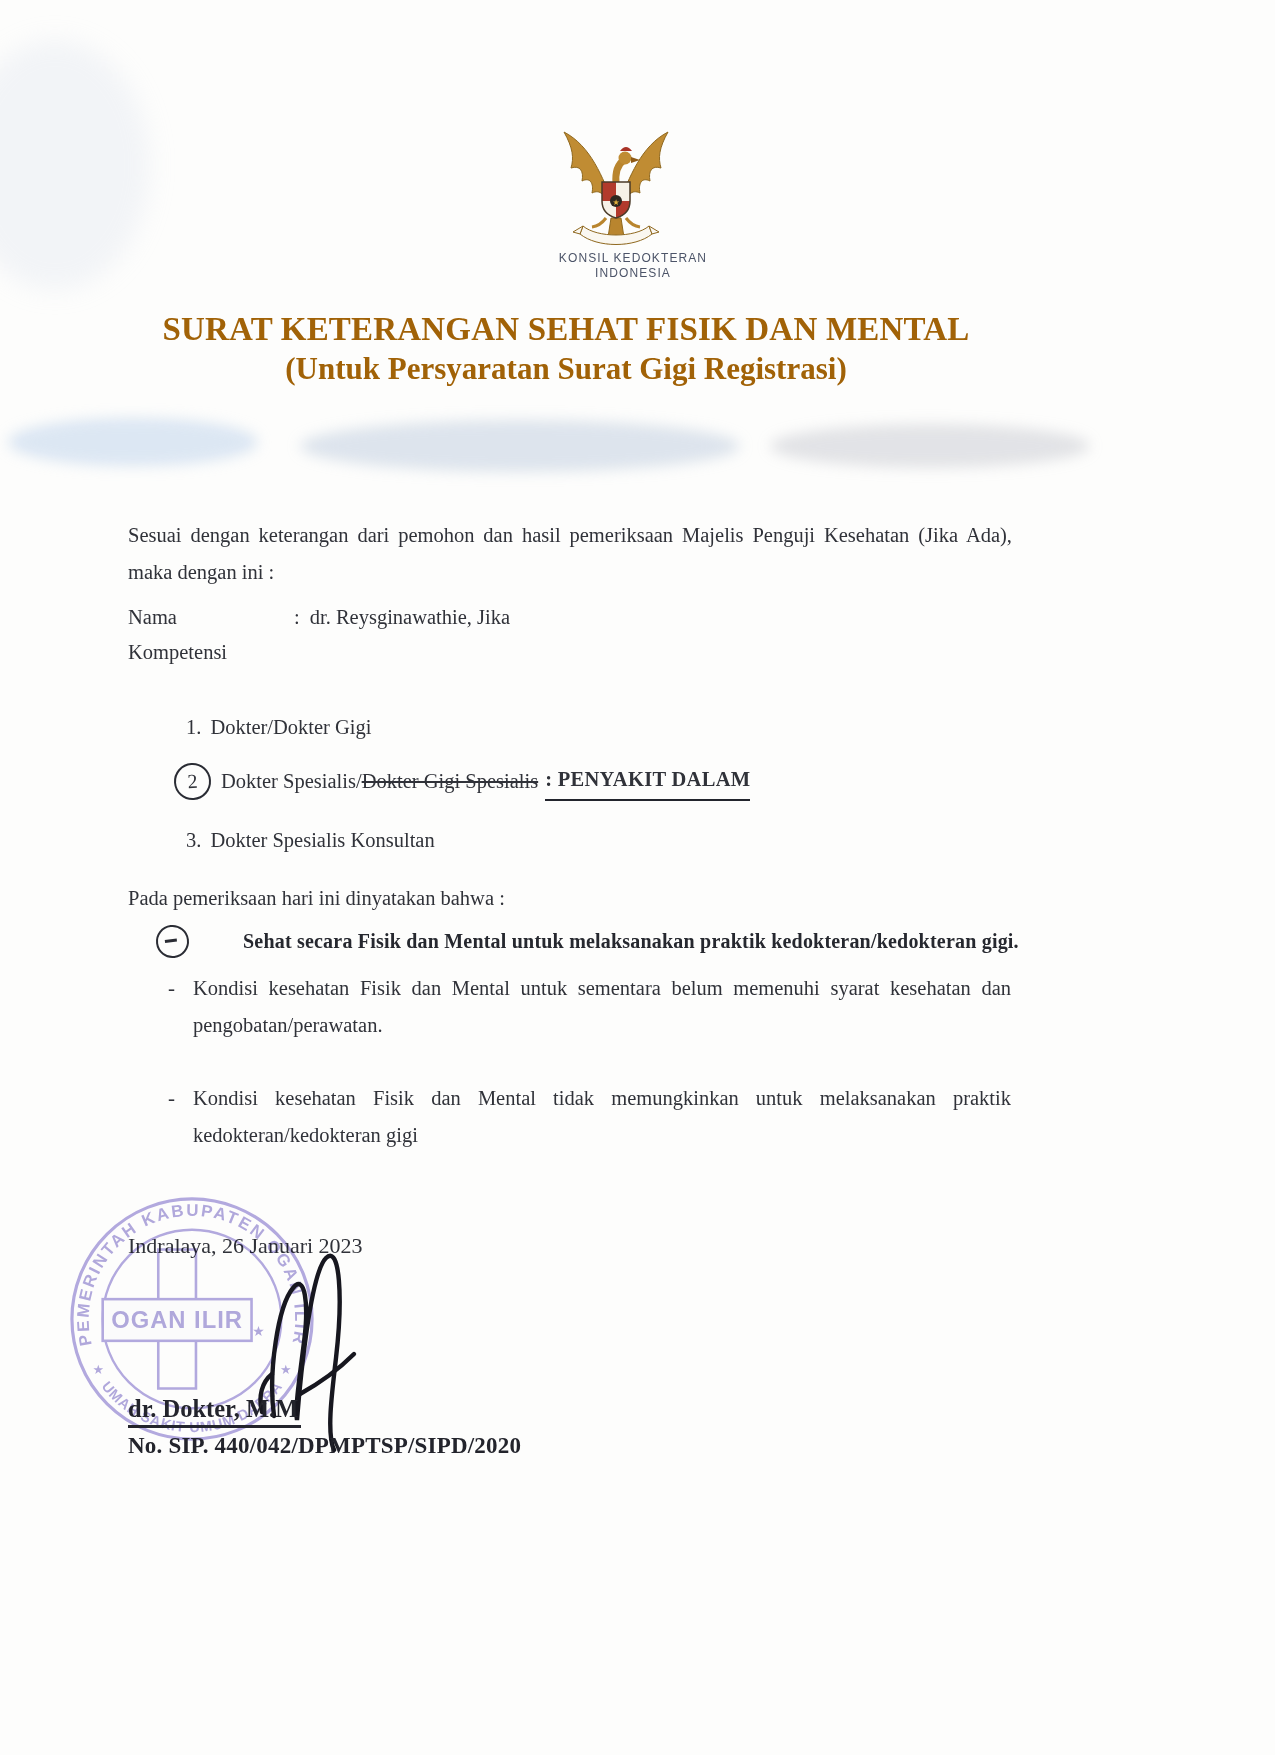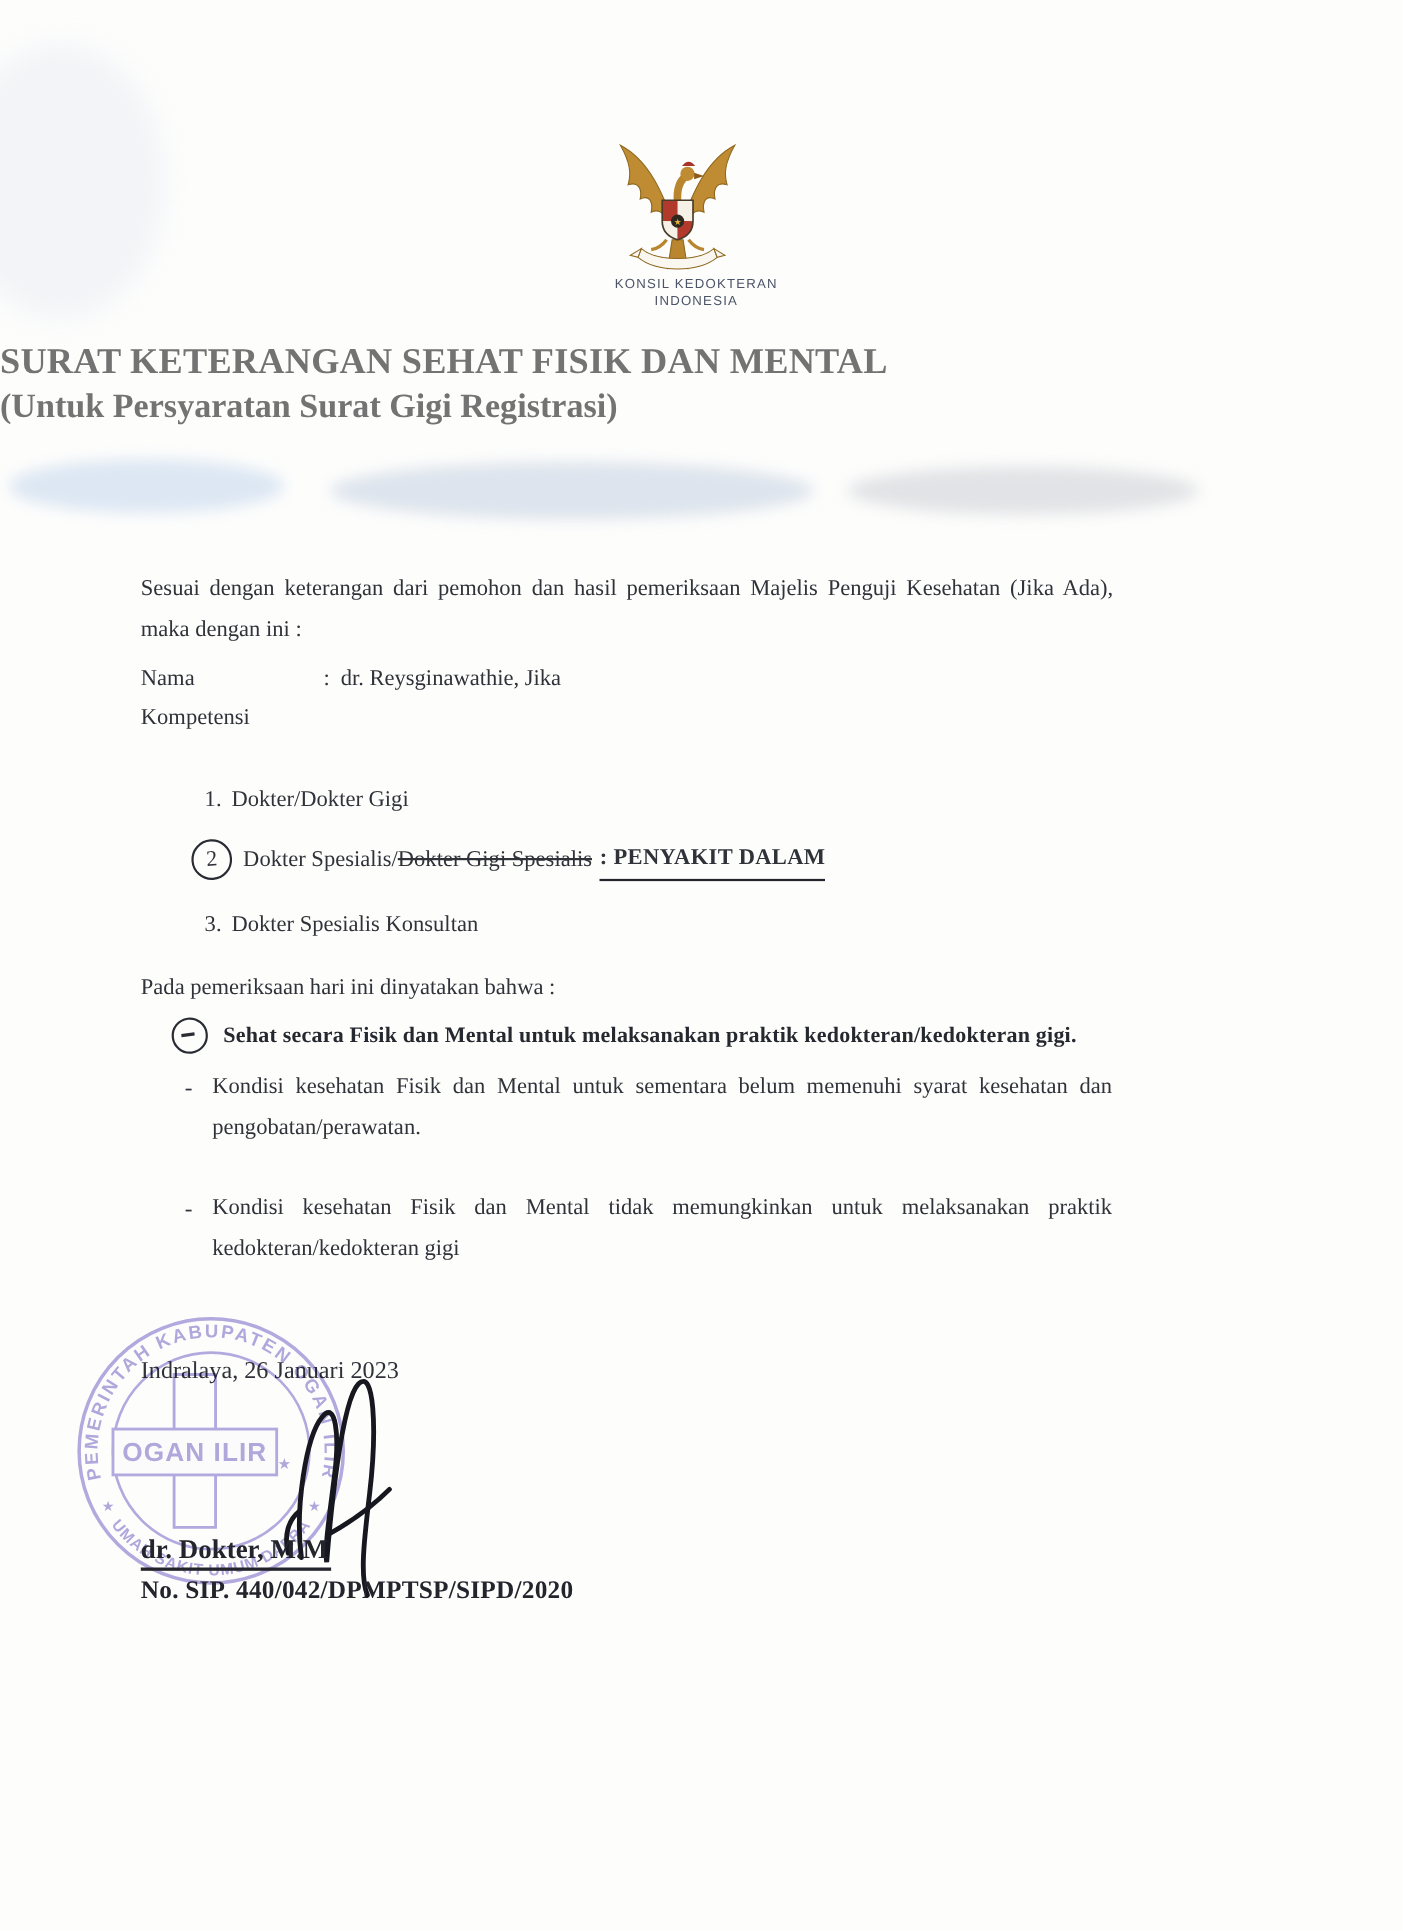--- a/index.html
+++ b/index.html
@@ -12,21 +12,21 @@
   .ghost{position:absolute;border-radius:50%;pointer-events:none;}
   .g0{left:-40px;top:40px;width:190px;height:250px;background:rgba(200,212,228,.20);filter:blur(12px);}
   .g1{left:8px;top:418px;width:250px;height:48px;background:rgba(165,195,230,.38);filter:blur(7px);}
   .g2{left:300px;top:420px;width:440px;height:52px;background:rgba(150,172,202,.30);filter:blur(7px);}
   .g3{left:770px;top:424px;width:320px;height:44px;background:rgba(150,155,170,.26);filter:blur(7px);}
   
   .emblem{left:560px;top:122px;width:112px;height:128px;}
   .org{left:0;top:251px;width:1266px;text-align:center;
        font-family:"Liberation Sans",sans-serif;font-size:12px;letter-spacing:1.1px;
        color:#4c5468;line-height:14.5px;}
-  .titlewrap{left:0;top:310px;width:1132px;color:#737373;}
+  .titlewrap{left:0;top:310px;width:1132px;text-align:center;color:#a16207;}
   .title1{font-size:33px;font-weight:bold;line-height:38px;letter-spacing:.2px;}
   .title2{font-size:31px;font-weight:bold;line-height:42px;}
   
   .bt{font-size:20.5px;line-height:37px;}
   .jl{text-align:justify;text-align-last:justify;}
   .introblk{left:128px;top:517px;width:884px;}
   .namarow{left:128px;top:599px;}
   .namarow .lbl{display:inline-block;width:166px;}
   .namarow .val{margin-left:10px;}
   .komp{left:128px;top:634px;}
@@ -42,21 +42,21 @@
   }
   .struck{text-decoration:line-through;text-decoration-thickness:2px;}
   .valbold{font-weight:bold;border-bottom:2.5px solid #23252d;padding-bottom:1px;margin-left:7px;letter-spacing:.3px;}
   .pada{left:128px;top:880px;}
   .stmt1{left:156px;top:925px;display:flex;align-items:center;}
   .circdash{
     width:29px;height:29px;border:2.5px solid #2a2c34;border-radius:50%;
     position:relative;margin-right:14px;transform:rotate(-7deg);flex:0 0 auto;
   }
   .circdash::after{content:"";position:absolute;left:7px;top:12px;width:12px;height:2.6px;background:#2a2c34;}
-  .boldtext{font-weight:bold;font-size:20px;letter-spacing:.2px;color:#26282f;}
+  .boldtext{font-weight:bold;font-size:20px;letter-spacing:.2px;color:#26282f;margin-left:40px;}
   .dashmark{font-size:21px;}
   .d2{left:168px;top:970px;}
   .d3{left:168px;top:1080px;}
   .blk2{left:193px;top:970px;width:818px;}
   .blk3{left:193px;top:1080px;width:818px;}
   
   .dateline{left:128px;top:1233px;font-size:22px;}
   .signer{left:128px;top:1395px;font-size:24.5px;font-weight:bold;color:#23242c;
           border-bottom:3px solid #23242c;padding:0 3px 2px 0;}
   .sip{left:128px;top:1433px;font-size:23px;font-weight:bold;color:#23242c;letter-spacing:.2px;}

